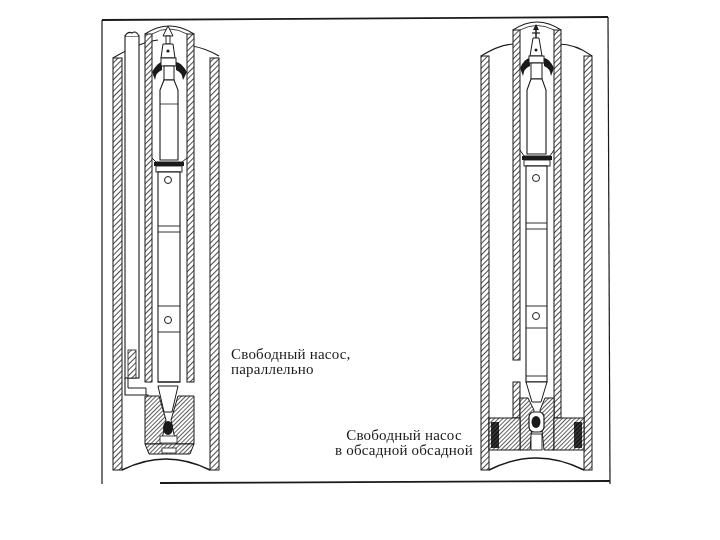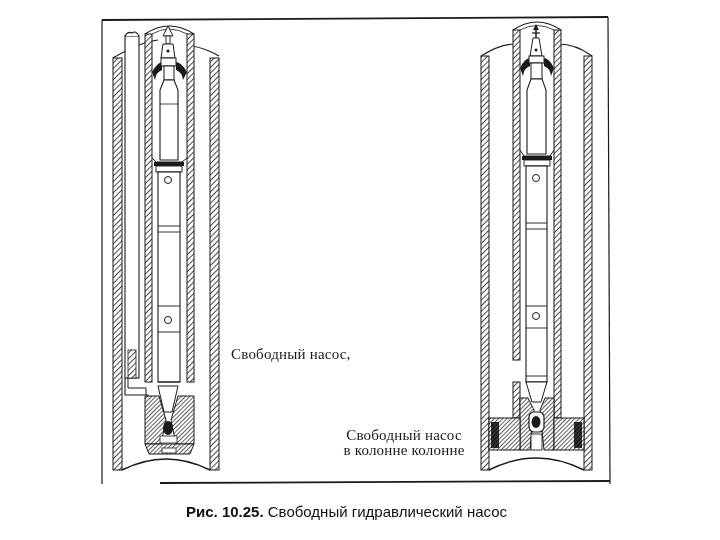--- a/index.html
+++ b/index.html
@@ -190,23 +190,21 @@
       <rect x="574" y="422" width="8" height="26" fill="url(#hatchDark)"></rect>
 
       <rect x="529" y="412" width="15" height="20" rx="5" fill="#fff" stroke="#1a1a1a" stroke-width="1.2"></rect>
       <ellipse cx="536" cy="422" rx="4.5" ry="6" fill="#1a1a1a"></ellipse>
       <rect x="531" y="434" width="11" height="16" fill="#fff" stroke="#1a1a1a" stroke-width="0.9"></rect>
     </g>
   </svg>
 
   <div class="label label-left">
     <span class="line">Свободный  насос,</span>
+    <span class="line">параллельно</span>
   </div>
 
   <div class="label label-right">
     <span class="line">Свободный  насос</span>
-    <span class="line">в колонне колонне</span>
+    <span class="line">в обсадной обсадной</span>
   </div>
 
-  <div class="caption">
-    <span class="num">Рис. 10.25.</span><span> Свободный гидравлический насос</span>
-  </div>
 </div>
 
 </body></html>

